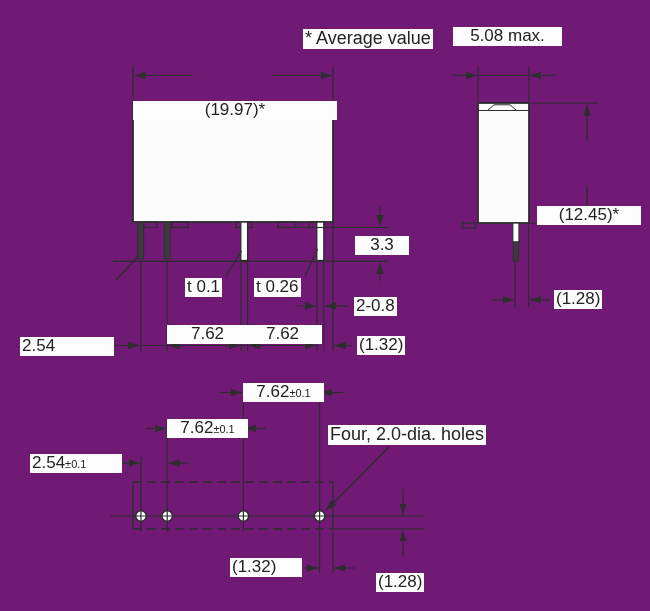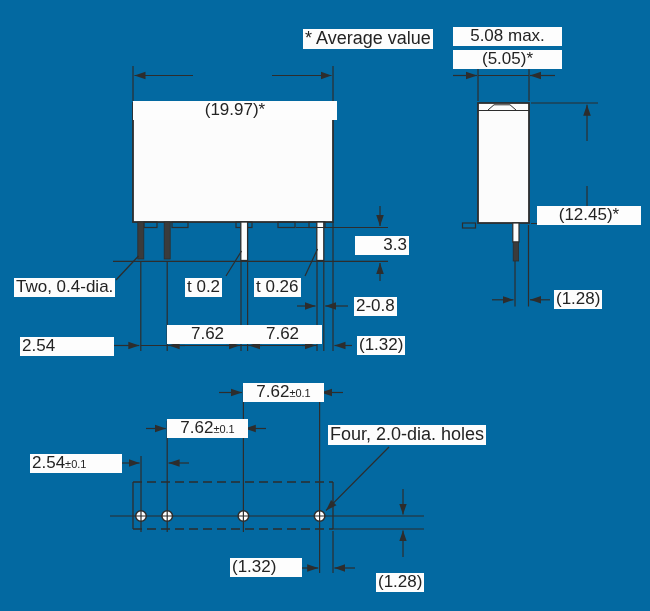--- a/index.html
+++ b/index.html
@@ -1,17 +1,17 @@
 <!DOCTYPE html>
 <html><head>
 <meta charset="utf-8">
 <style>
   html,body{margin:0;padding:0;background:#fdfdfd;}
   .canvas{
-    position:relative;width:650px;height:611px;background:#0369a1;overflow:hidden;
+    position:relative;width:650px;height:611px;background:#701a75;overflow:hidden;
     font-family:"Liberation Sans", sans-serif;color:#232323;
   }
   .canvas svg{position:absolute;left:0;top:0;}
   .lbl{
     position:absolute;font-size:17px;line-height:1.1;color:#232323;white-space:nowrap;
     background:#fdfdfd;padding:0 2px;
   }
   .lbl.center{text-align:center;}
   .lbl.right{text-align:left;}
   .lbl .tol{font-size:11px;letter-spacing:0;margin-top:26px;}
@@ -156,32 +156,30 @@
       <line x1="403" y1="489" x2="403" y2="514.6" marker-end="url(#ah)"></line>
       <line x1="403" y1="557" x2="403" y2="530.4" marker-end="url(#ah)"></line>
 
       <line x1="389" y1="447" x2="326" y2="510.5" marker-end="url(#ah)"></line>
     </g>
   </svg>
 
   <div class="lbl big" style="left:303px;top:29px;">* Average value</div>
 
   <div class="lbl center" style="left:133px;top:76px;width:200px;margin-top:25px;">(19.97)*</div>
-  <div class="lbl center" style="left:355px;top:236px;width:50px;text-align:right;">3.3</div>
-  <div class="lbl" style="left:14px;top:278px;">Two, 0.4-dia.</div>
-  <div class="lbl" style="left:185px;top:278px;">t 0.2</div>
+  <div class="lbl center" style="left:355px;top:236px;width:50px;">3.3</div>
+  <div class="lbl" style="left:185px;top:278px;">t 0.1</div>
   <div class="lbl" style="left:254px;top:278px;">t 0.26</div>
   <div class="lbl" style="left:354px;top:297px;">2-0.8</div>
   <div class="lbl right" style="left:20px;top:337px;width:90px;">2.54</div>
   <div class="lbl center" style="left:167px;top:325px;width:77px;">7.62</div>
   <div class="lbl center" style="left:243px;top:325px;width:75px;">7.62</div>
   <div class="lbl" style="left:357px;top:336px;">(1.32)</div>
 
   <div class="lbl center" style="left:453px;top:27px;width:105px;">5.08 max.</div>
-  <div class="lbl center" style="left:453px;top:50px;width:105px;">(5.05)*</div>
   <div class="lbl center" style="left:537px;top:166px;width:100px;margin-top:40px;">(12.45)*</div>
   <div class="lbl" style="left:554px;top:290px;">(1.28)</div>
 
   <div class="lbl center" style="left:243px;top:383px;width:77px;"><span>7.62</span><span class="tol">±0.1</span></div>
   <div class="lbl center" style="left:167px;top:419px;width:77px;"><span>7.62</span><span class="tol">±0.1</span></div>
   <div class="lbl right" style="left:30px;top:454px;width:88px;"><span>2.54</span><span class="tol">±0.1</span></div>
   <div class="lbl big" style="left:328px;top:425px;">Four, 2.0-dia. holes</div>
   <div class="lbl right" style="left:230px;top:558px;width:68px;">(1.32)</div>
   <div class="lbl" style="left:376px;top:573px;">(1.28)</div>
 

